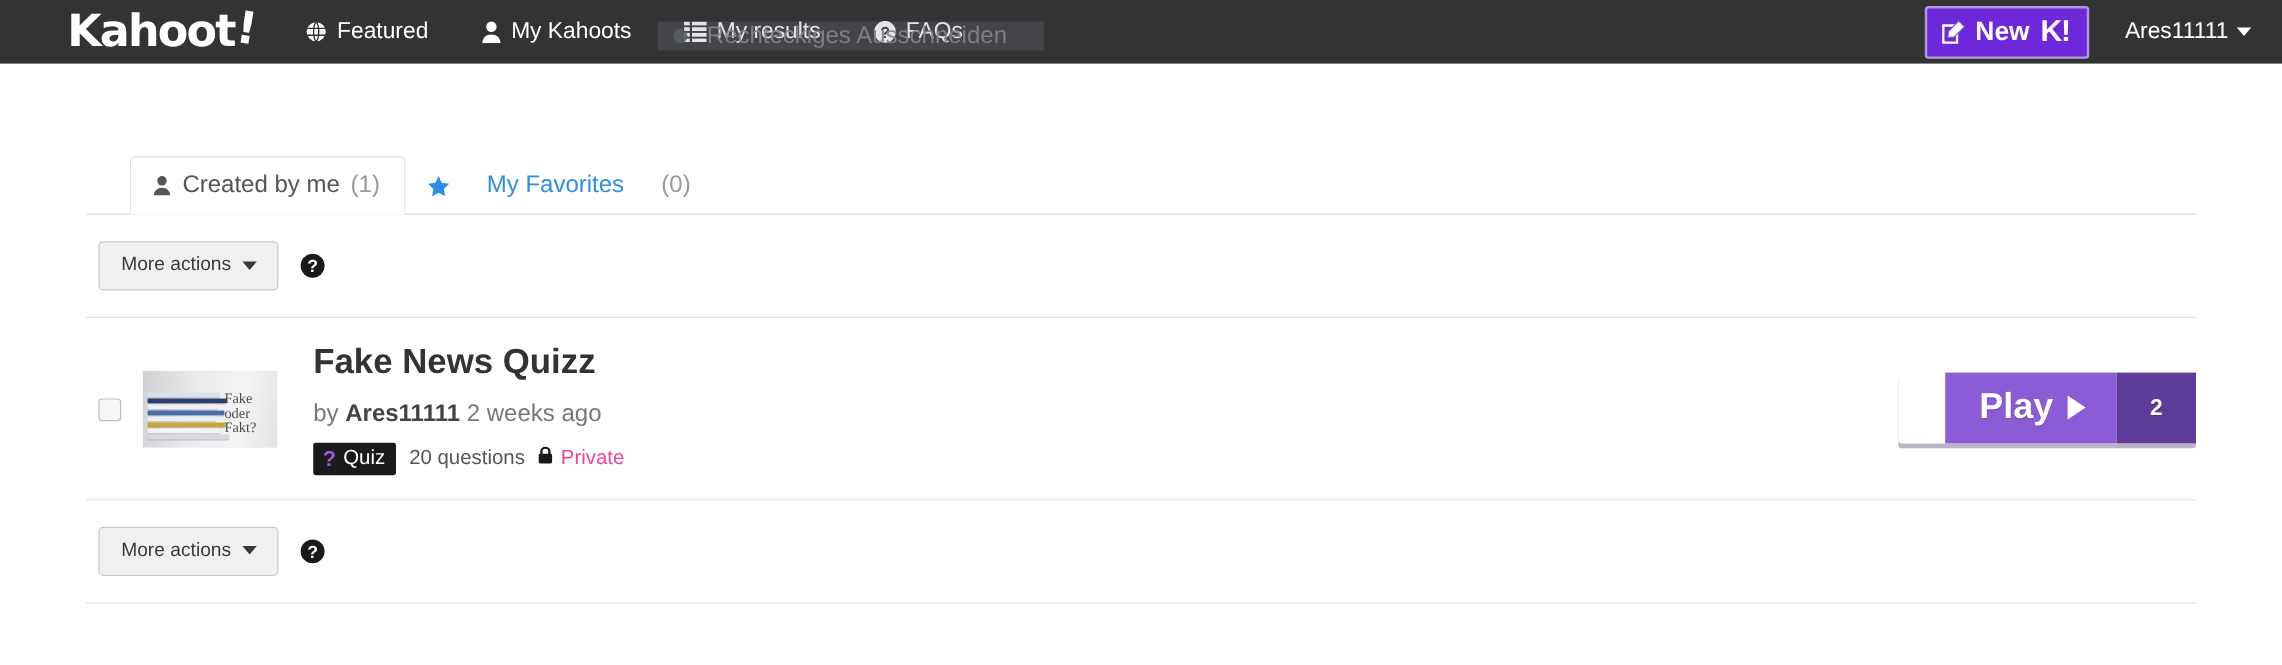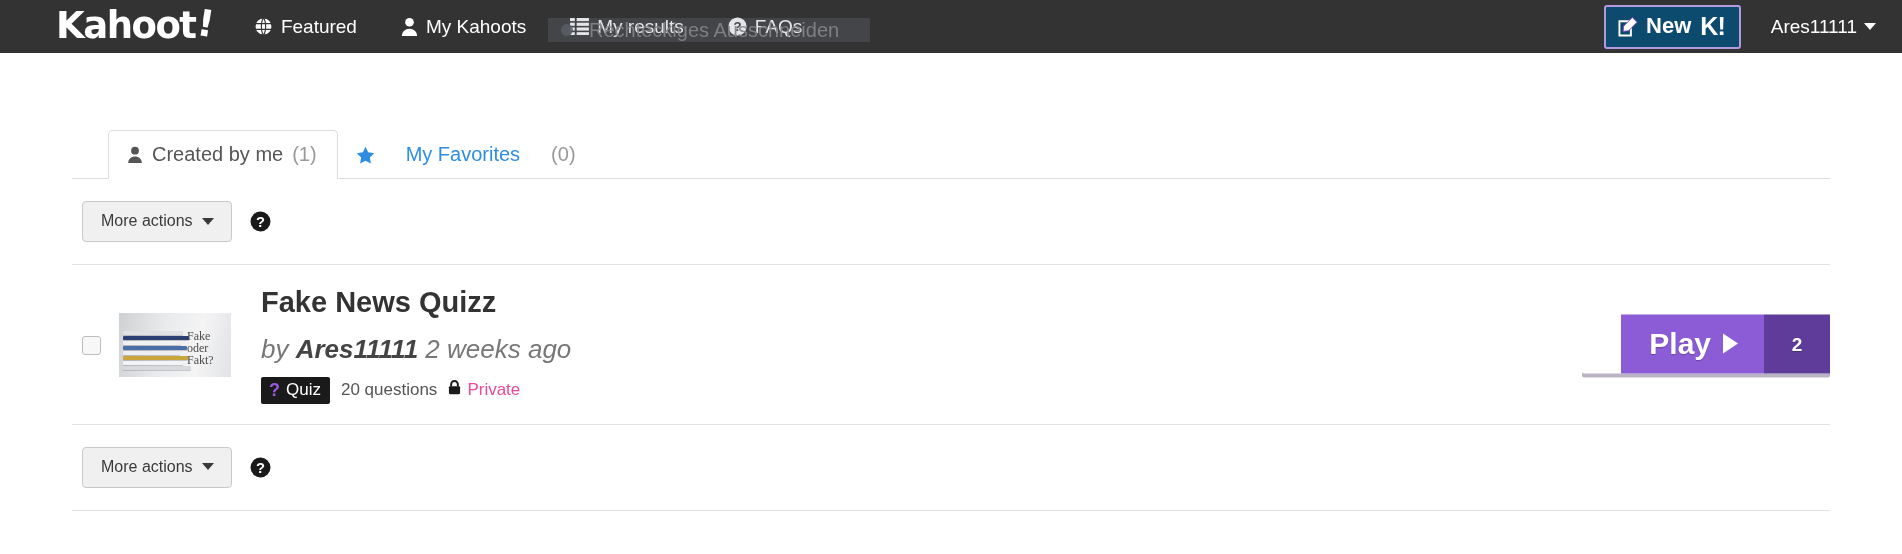--- a/index.html
+++ b/index.html
@@ -59,21 +59,21 @@
     right: 0;
     top: 0;
     height: 53px;
     display: flex;
     align-items: center;
   }
   .new-k {
     display: flex;
     align-items: center;
     gap: 7px;
-    background: #0c4a6e;
+    background: #6d28d9;
     color: #ffffff;
     padding: 7px 14px 8px 12px;
     font-size: 22px;
     font-weight: bold;
     border: 2px solid #b39ae0;
     border-radius: 3px;
     cursor: pointer;
     white-space: nowrap;
     line-height: 1;
   }
@@ -251,23 +251,22 @@
   .row-info { margin-left: 30px; }
   .row-title {
     font-size: 29px;
     font-weight: bold;
     color: #333333;
     line-height: 1.1;
     cursor: pointer;
   }
   .row-byline {
     margin-top: 15px;
-    font-size: 26px;
+    font-size: 20px;
     color: #777777;
-    font-style: italic;
   }
   .row-byline .author { color: #444444; font-weight: bold; }
   .row-meta {
     margin-top: 12px;
     display: flex;
     align-items: center;
     gap: 11px;
     font-size: 17px;
     color: #555555;
   }

